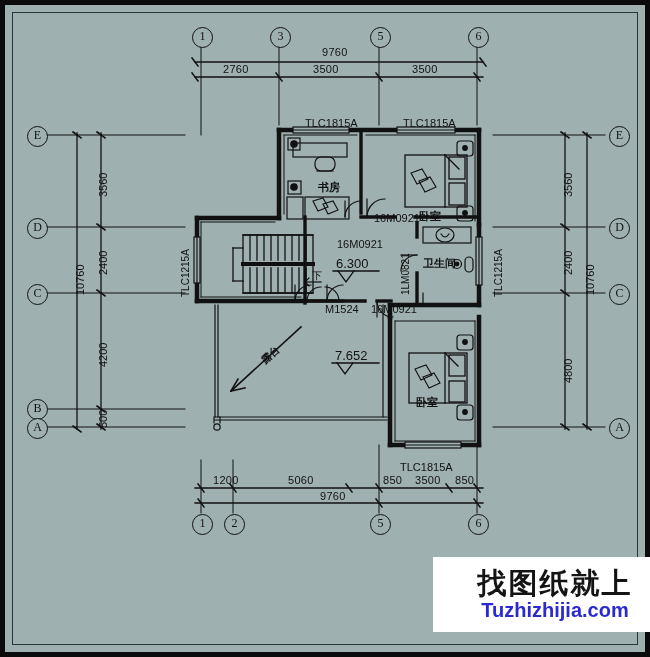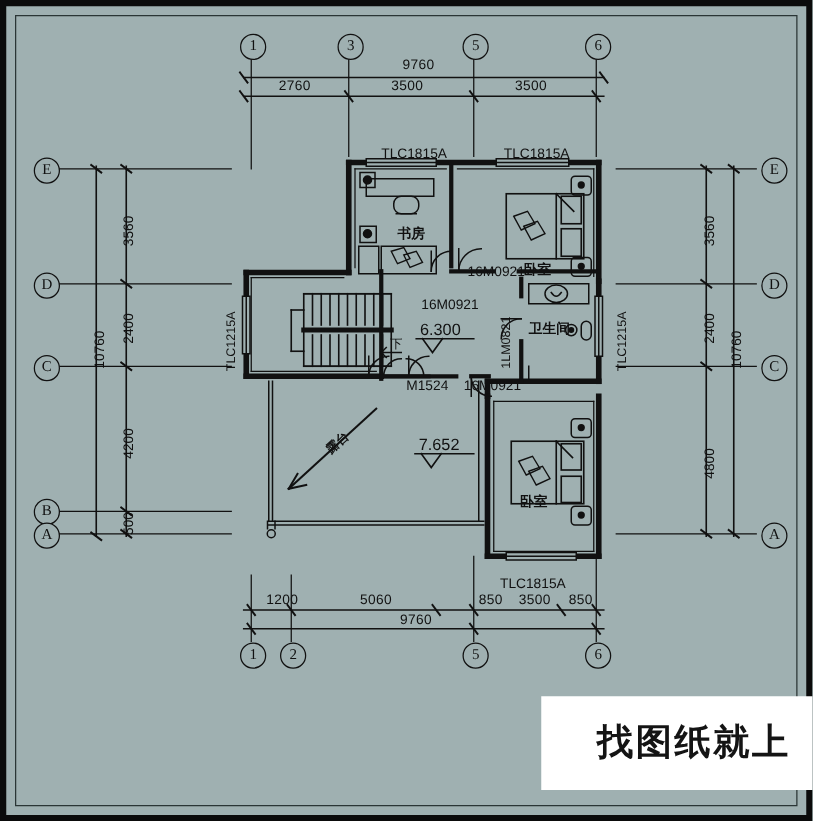--- a/index.html
+++ b/index.html
@@ -428,15 +428,16 @@
   <div class="lbl room" style="left:255px;top:353px;font-size:10px;transform-origin:0 0;transform:rotate(-42deg);">露台</div>
 
   <div class="lbl elev" style="left:331px;top:252px;">6.300</div>
   <div class="lbl elev" style="left:330px;top:344px;">7.652</div>
 
   <div class="lbl" style="left:307px;top:266px;font-size:10px;">下</div>
 
 
   <div id="watermark">
     <div id="wm-cn">找图纸就上</div>
+    <div id="wm-en">Tuzhizhijia.com</div>
   </div>
 
 </div>
 
 </body></html>

